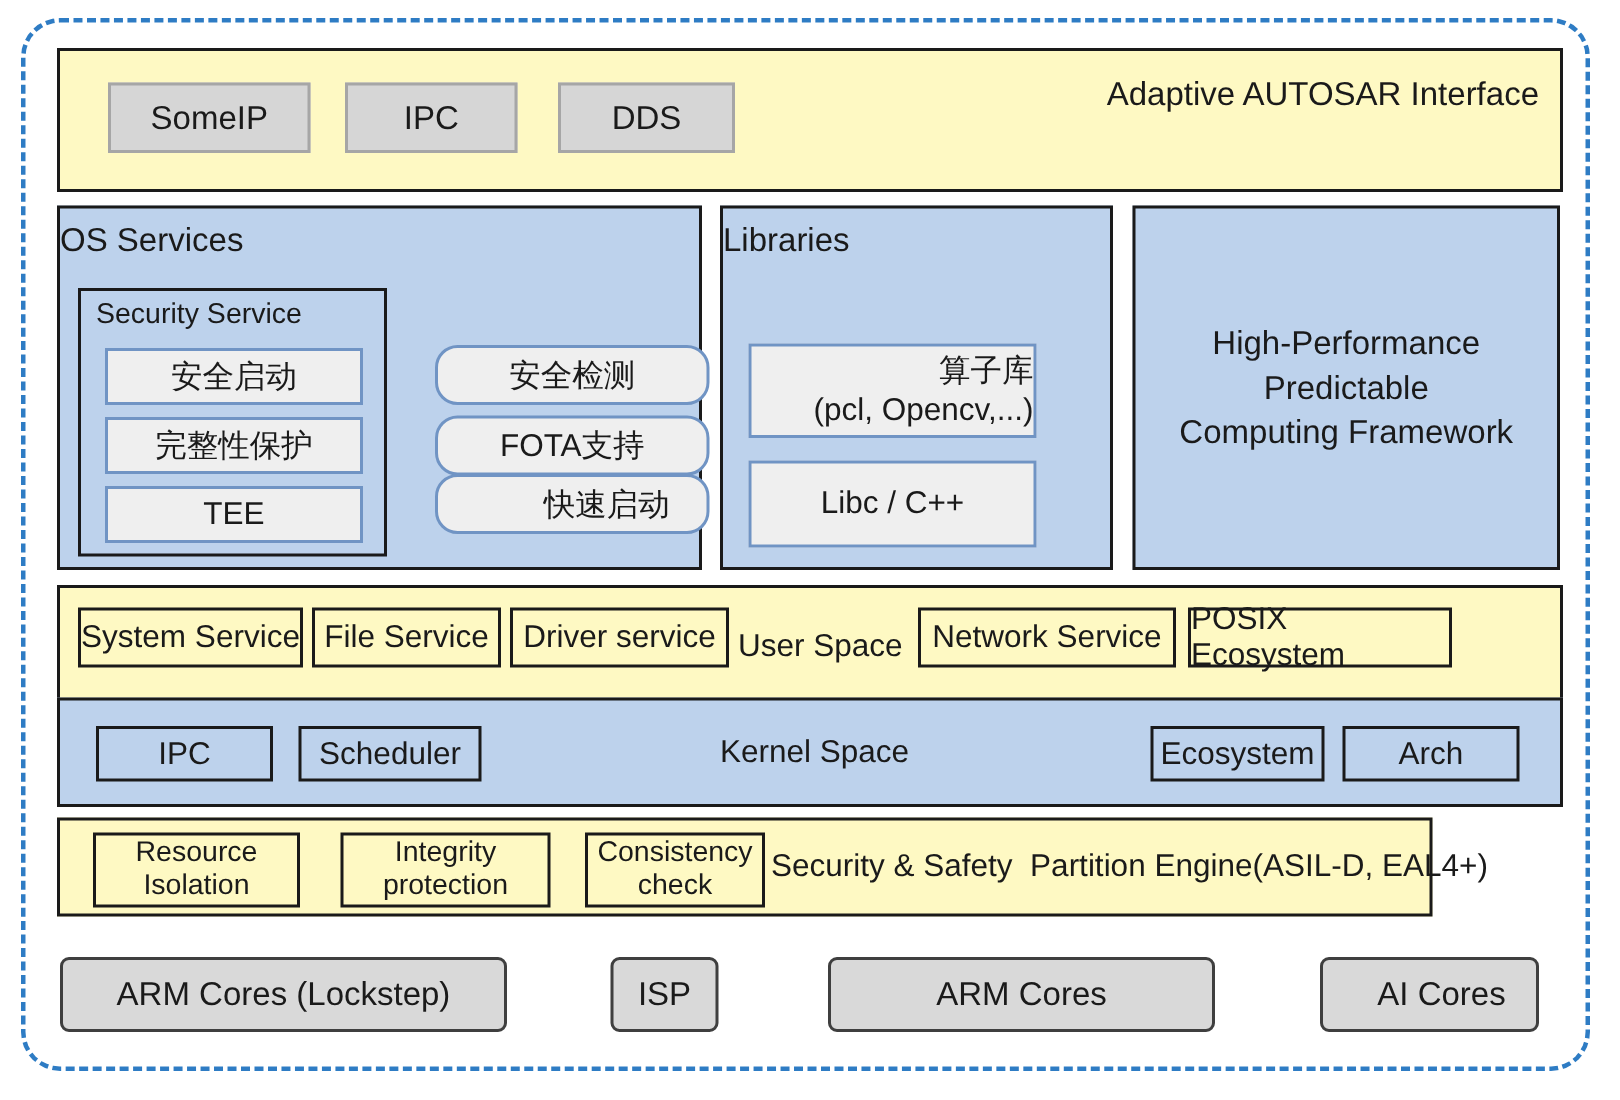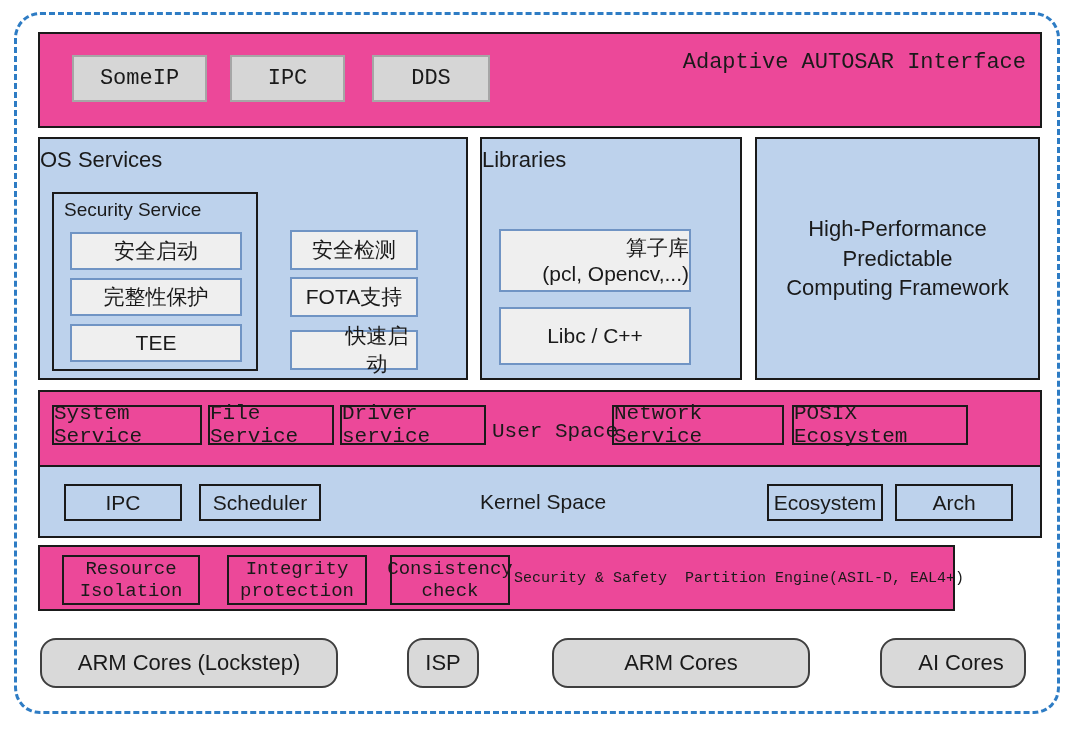--- a/index.html
+++ b/index.html
@@ -6,21 +6,21 @@
   body {
     width:1080px; height:733px; position:relative; background:#ffffff;
     font-family:"Liberation Sans","DejaVu Sans",sans-serif; color:#1a1a1a;
     overflow:hidden;
   }
   .frame {
     position:absolute; left:14px; top:12px; width:1046px; height:702px;
     border:3px dashed #2e7cc4; border-radius:26px; box-sizing:border-box;
   }
   .panel { position:absolute; box-sizing:border-box; border:2px solid #1a1a1a; }
-  .bg-light { background:#ec4899;font-family:Liberation Mono, monospace; }
+  .bg-light { background:#fef9c3; }
   .bg-mid   { background:#bdd2ec; }
 
   
   #autosar-bar { left:38px; top:32px; width:1004px; height:96px; }
   .top-chip {
     position:absolute; top:21px; height:47px; background:#d6d6d6;
     border:2px solid #a6a6a6; box-sizing:border-box;
     display:flex; align-items:center; justify-content:center; font-size:22px;
   }
   #chip-someip { left:32px;  width:135px; }
@@ -41,22 +41,22 @@
     border:2px solid #1a1a1a; box-sizing:border-box;
   }
   #security-title { font-size:19px; margin:5px 0 0 10px; }
   .blue-chip {
     position:absolute; background:#efefef; border:2px solid #7094c4;
     box-sizing:border-box; display:flex; align-items:center; justify-content:center;
     font-size:21px; text-align:center;
   }
   .sec-chip  { left:16px; width:172px; height:38px; }
   #sec-chip-0 { top:38px; }  #sec-chip-1 { top:84px; }  #sec-chip-2 { top:130px; }
-  .side-chip { left:250px; width:128px; height:40px; }
-  #side-chip-0 { top:91px; } #side-chip-1 { top:138px; } #side-chip-2 { top:191px;padding-left:46px; }
+  .side-chip { left:250px; width:183px; height:40px;border-radius:15px; }
+  #side-chip-0 { top:91px; } #side-chip-1 { top:138px; } #side-chip-2 { top:177px;padding-left:46px; }
 
   .lib-chip { flex-direction:column; line-height:1.22; }
   #lib-chip-0 { left:17px; top:90px;  width:192px; height:63px;align-items:flex-end; }
   #lib-chip-1 { left:17px; top:168px; width:192px; height:58px; }
 
   
   #user-row { left:38px; top:390px; width:1004px; height:82px; }
   .us-box {
     position:absolute; top:13px; height:40px; border:2px solid #1a1a1a;
     box-sizing:border-box; display:flex; align-items:center; justify-content:center;
@@ -87,27 +87,27 @@
   .p-box {
     position:absolute; top:8px; height:50px; border:2px solid #1a1a1a;
     box-sizing:border-box; display:flex; flex-direction:column; align-items:center;
     justify-content:center; font-size:19px; line-height:1.18; text-align:center;
   }
   #p-box-0 { left:22px;  width:138px; }
   #p-box-1 { left:187px; width:140px; }
   #p-box-2 { left:350px; width:120px; }
   #partition-label {
     position:absolute; left:474px; top:50%; transform:translateY(-50%);
-    font-size:15px; white-space:pre;
+    font-size:21px; white-space:pre;
   }
 
   
   .hw-chip {
     position:absolute; top:638px; height:50px; background:#d9d9d9;
-    border:2px solid #3f3f3f; border-radius:16px; box-sizing:border-box;
+    border:2px solid #3f3f3f; border-radius:6px; box-sizing:border-box;
     display:flex; align-items:center; justify-content:center; font-size:22px;
   }
   #hw-0 { left:40px;  width:298px; }
   #hw-1 { left:407px; width:72px; }
   #hw-2 { left:552px; width:258px; }
   #hw-3 { left:880px; width:146px;padding-left:16px; }
 </style>
 </head>
 <body>
 

